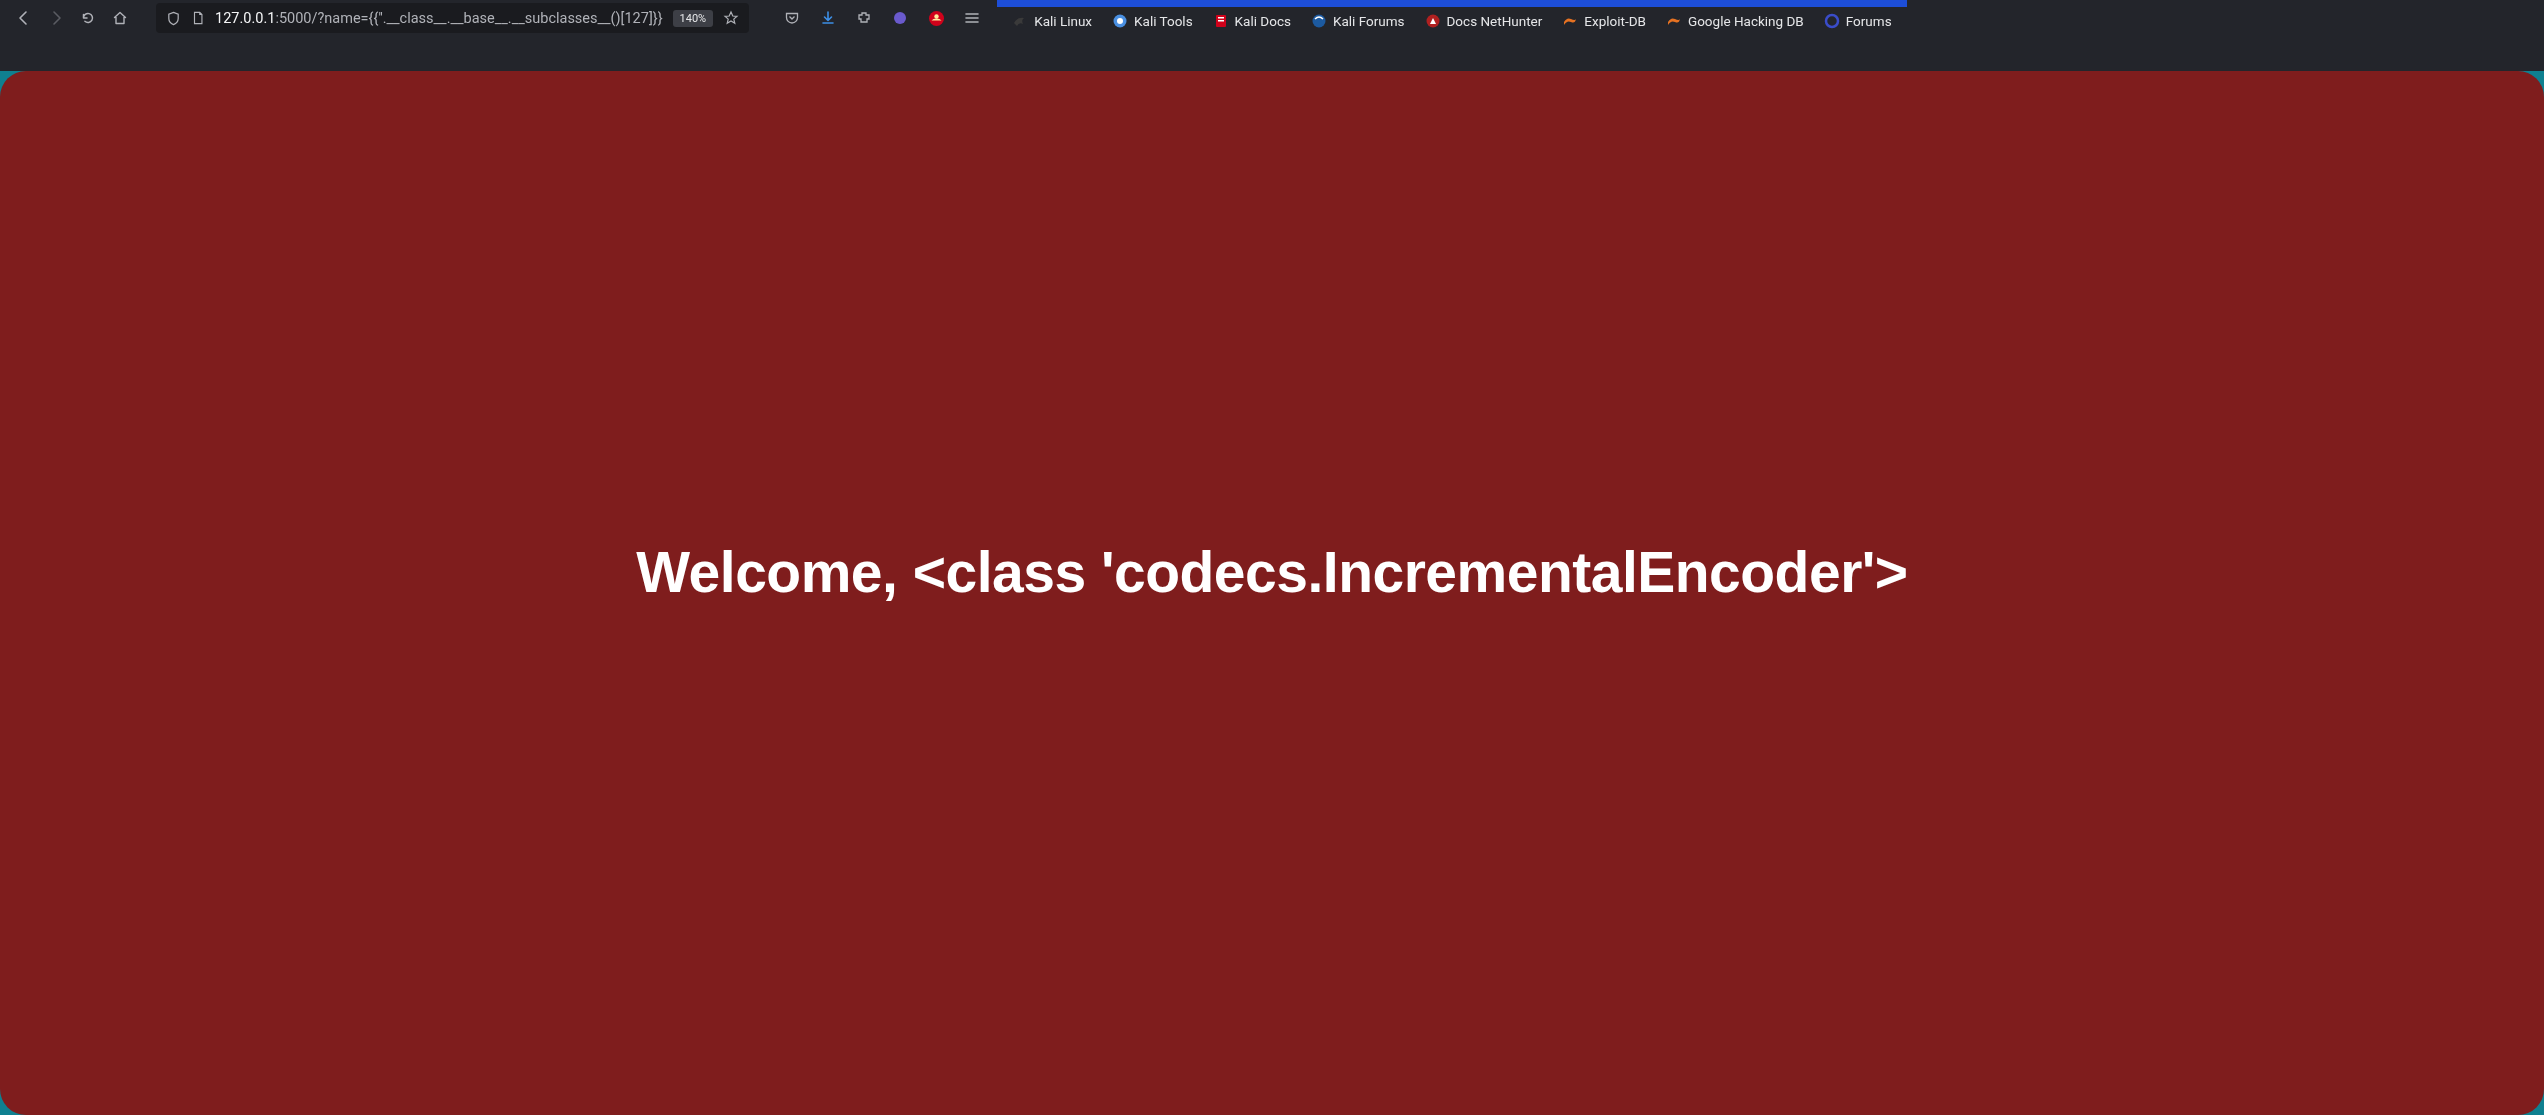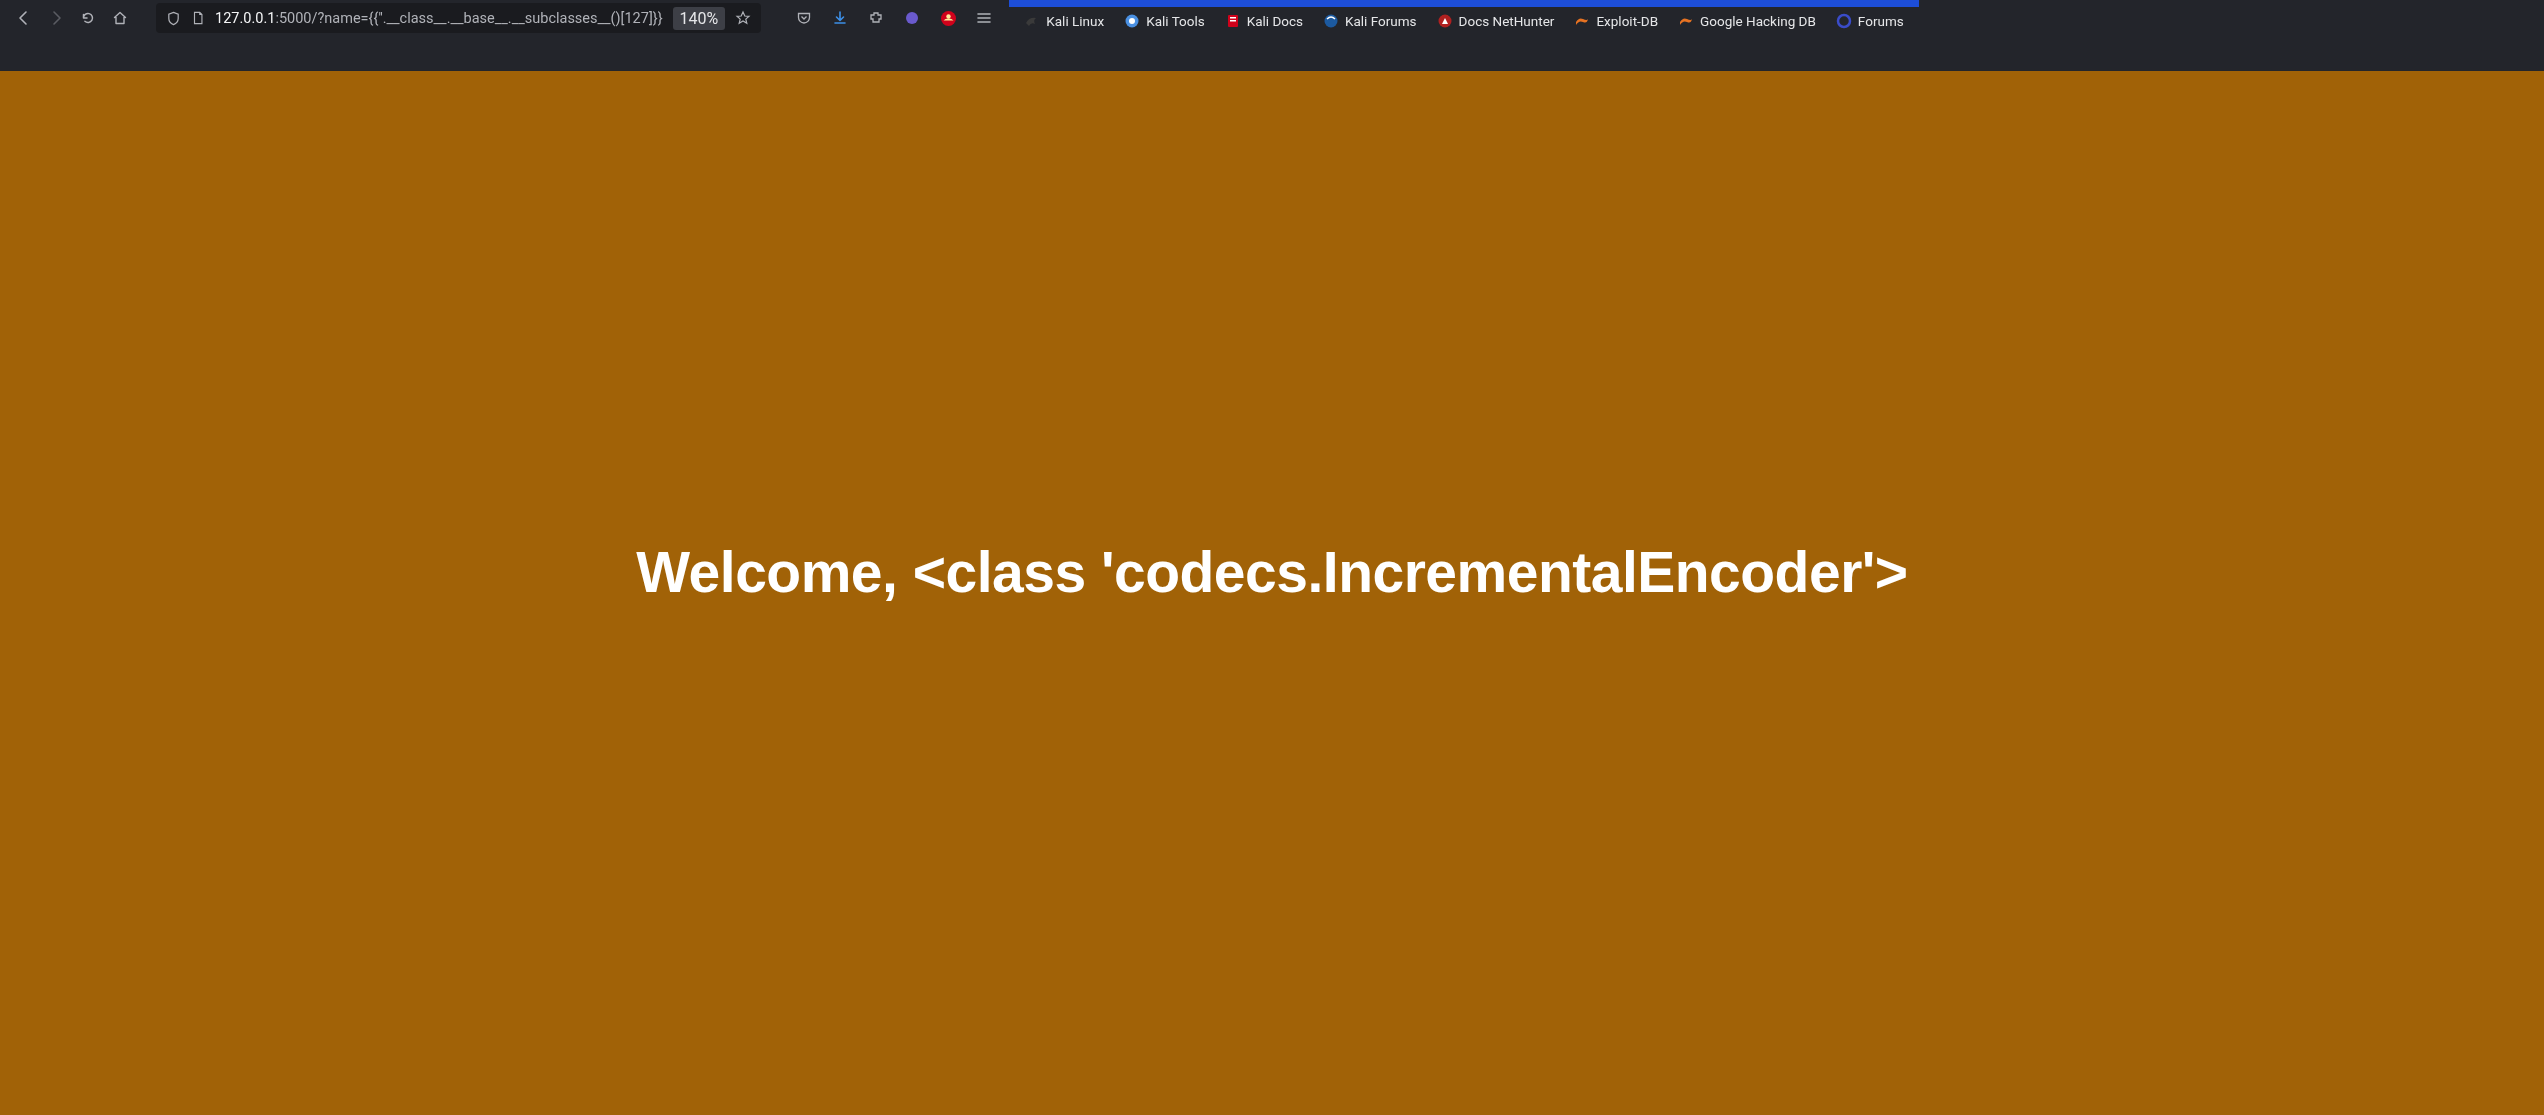--- a/index.html
+++ b/index.html
@@ -55,21 +55,21 @@
       font-family: -apple-system, BlinkMacSystemFont, "Segoe UI", Roboto, sans-serif;
       white-space: nowrap;
       overflow: hidden;
       text-overflow: ellipsis;
       min-width: 0;
     }
     .addr-text .host { color: #f5f6f7; }
     .zoom-badge {
       background: #3d3f46;
       color: #e5e6e8;
-      font-size: 16px;
+      font-size: 11px;
       padding: 2px 7px;
       border-radius: 3px;
       flex-shrink: 0;
     }
     .star-icon { color: #b0b2b8; flex-shrink: 0; display:flex; align-items:center; }
     .right-icons {
       display: flex;
       align-items: center;
       gap: 6px;
       margin-left: 10px;
@@ -103,24 +103,25 @@
       width: 16px; height: 16px;
       display: inline-flex;
       align-items: center; justify-content: center;
       font-size: 12px;
       flex-shrink: 0;
     }
     .content {
       position: absolute;
       top: 71px;
       left: 0; right: 0; bottom: 0;
-      background: #a16207;
+      background: #7f1d1d;
       display: flex;
       align-items: flex-start;
       justify-content: center;
+      border-radius: 26px;
     }
     .content h1 {
       margin-top: 468px;
       text-align: center;
       color: #ffffff;
       font-family: Verdana, Geneva, Tahoma, sans-serif;
       font-weight: 700;
       font-size: 57px;
       letter-spacing: -0.5px;
     }

